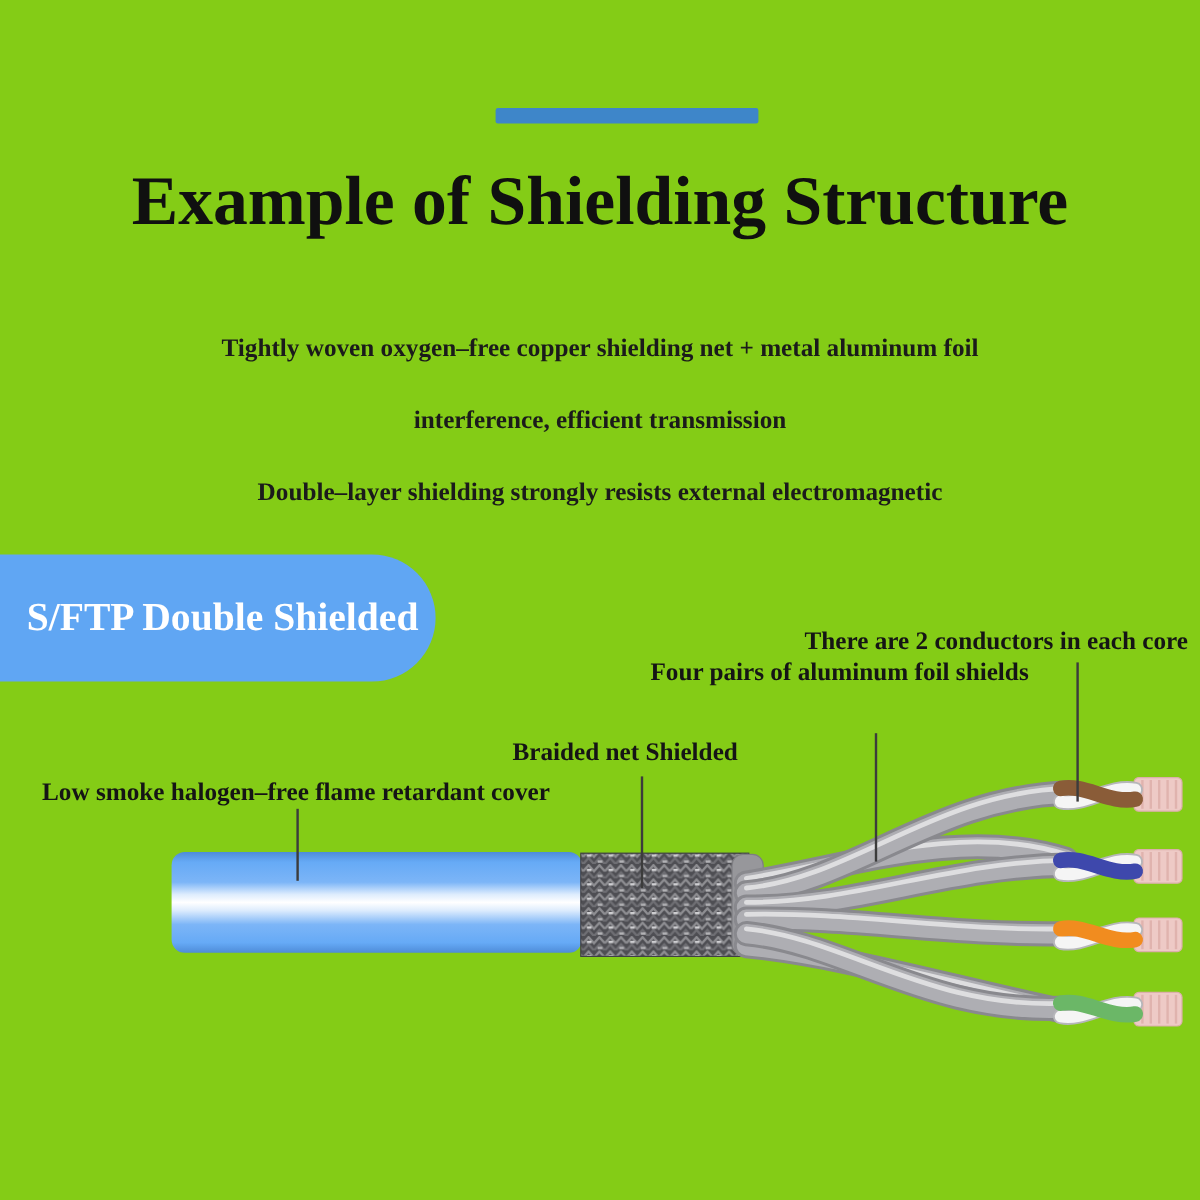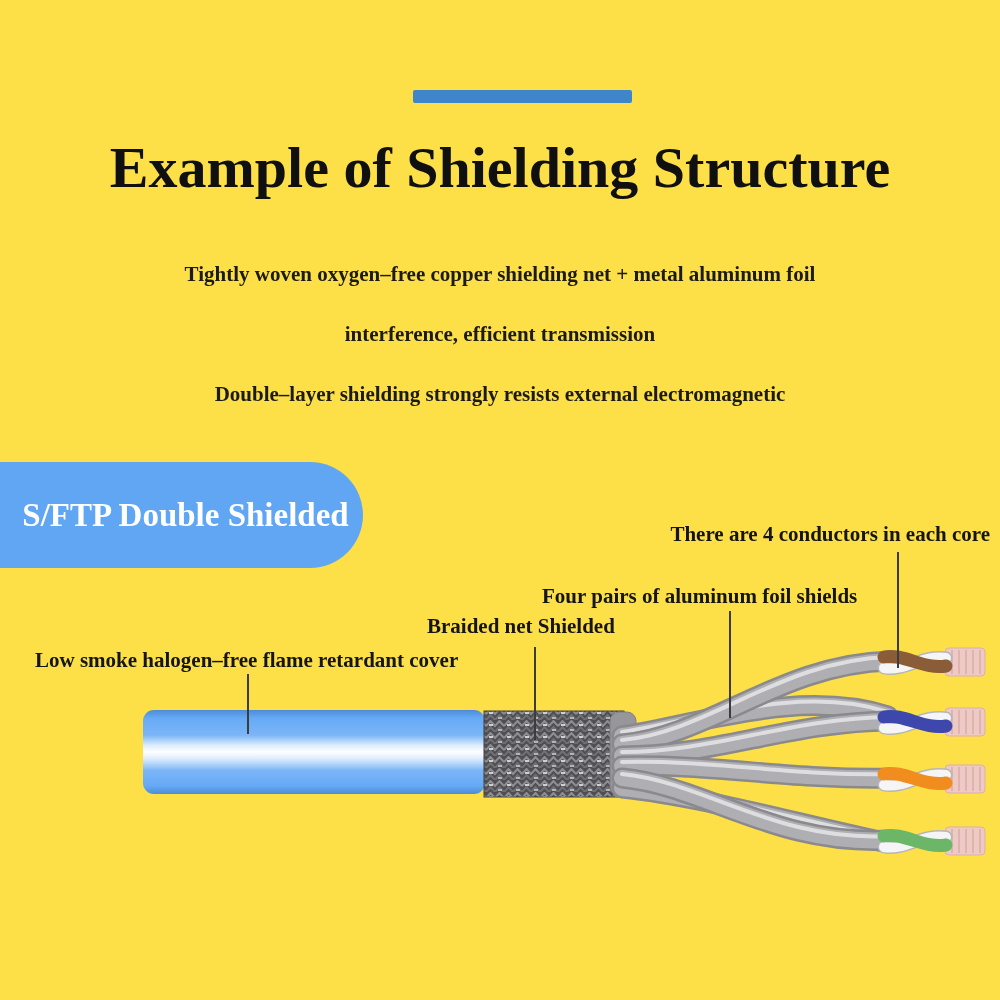--- a/index.html
+++ b/index.html
@@ -1,47 +1,47 @@
 <!DOCTYPE html>
 <html style="--accent-bar: #3e86c9; --banner-bg: #60a6f3; --banner-text: #ffffff; --leader-line: #3c3c3c; --jacket-blue: #66aaf6; --braid-dark: #4e4e53; --foil-gray: #aeaeb3; --pair-brown: #8a5c38; --pair-blue: #3e48ac; --pair-orange: #f18c1f; --pair-green: #6bb767; --conductor-pink: #eecac6; --conductor-stripe: #e0b3ae;"><head>
 <meta charset="utf-8">
 <style>
   html,body{margin:0;padding:0;background:#ffffff;}
   .stage{
-    position:relative;width:1000px;height:1000px;overflow:hidden;background:#fde047;
+    position:relative;width:1000px;height:1000px;overflow:hidden;background:#84cc16;
     font-family:"Liberation Serif","DejaVu Serif",serif;
   }
   .accent-bar{
     position:absolute;left:413px;top:90px;width:219px;height:13px;
     background:var(--accent-bar,#3e86c9);border-radius:2px;
   }
   .title{
     position:absolute;top:134px;left:0;width:1000px;margin:0;
     text-align:center;font-size:58px;font-weight:700;color:#101010;
     letter-spacing:0px;white-space:nowrap;
   }
   .subtitle{
-    position:absolute;top:244px;left:0;width:1000px;text-align:center;
+    position:absolute;top:260px;left:0;width:1000px;text-align:center;
     font-size:21px;font-weight:700;color:#1b1b1b;line-height:60px;white-space:nowrap;
   }
   .banner{
     position:absolute;left:-60px;top:462px;width:423px;height:106px;
     background:var(--banner-bg,#60a6f3);border-radius:53px;
     display:flex;align-items:center;justify-content:center;
     box-sizing:border-box;padding-left:40px;
   }
   .banner span{
     color:var(--banner-text,#ffffff);font-size:33px;font-weight:700;white-space:nowrap;margin-left:28px;
   }
   .lbl{
     position:absolute;font-size:21px;font-weight:700;color:#151515;
     white-space:nowrap;line-height:24px;
   }
   #lbl-conductors{right:10px;top:522px;}
-  #lbl-foil{left:542px;top:584px;}
+  #lbl-foil{left:542px;top:548px;}
   #lbl-braid{left:427px;top:614px;}
   #lbl-jacket{left:35px;top:648px;}
   .leader{position:absolute;width:2px;background:var(--leader-line,#3c3c3c);}
   #leader-conductors{left:897px;top:552px;height:116px;}
   #leader-foil{left:729px;top:611px;height:107px;}
   #leader-braid{left:534px;top:647px;height:93px;}
   #leader-jacket{left:247px;top:674px;height:60px;}
   .cable-svg{position:absolute;left:0;top:0;}
   .tube-o{stroke:#89898e;stroke-width:21;fill:none;stroke-linecap:round;}
   .tube-f{stroke:#aeaeb3;stroke-width:16;fill:none;stroke-linecap:round;}
@@ -194,18 +194,18 @@
       <path class="wire-white" d="M884,847 C904,851 924,833 946,837"></path>
       <path class="wire-col wire-green" d="M884,836 C904,832 924,849 946,845"></path>
     </g>
   </svg>
 
   <div class="leader" id="leader-conductors"></div>
   <div class="leader" id="leader-foil"></div>
   <div class="leader" id="leader-braid"></div>
   <div class="leader" id="leader-jacket"></div>
 
-  <div class="lbl" id="lbl-conductors">There are 4 conductors in each core</div>
+  <div class="lbl" id="lbl-conductors">There are 2 conductors in each core</div>
   <div class="lbl" id="lbl-foil">Four pairs of aluminum foil shields</div>
   <div class="lbl" id="lbl-braid">Braided net Shielded</div>
   <div class="lbl" id="lbl-jacket">Low smoke halogen–free flame retardant cover</div>
 
 </div>
 
 </body></html>

